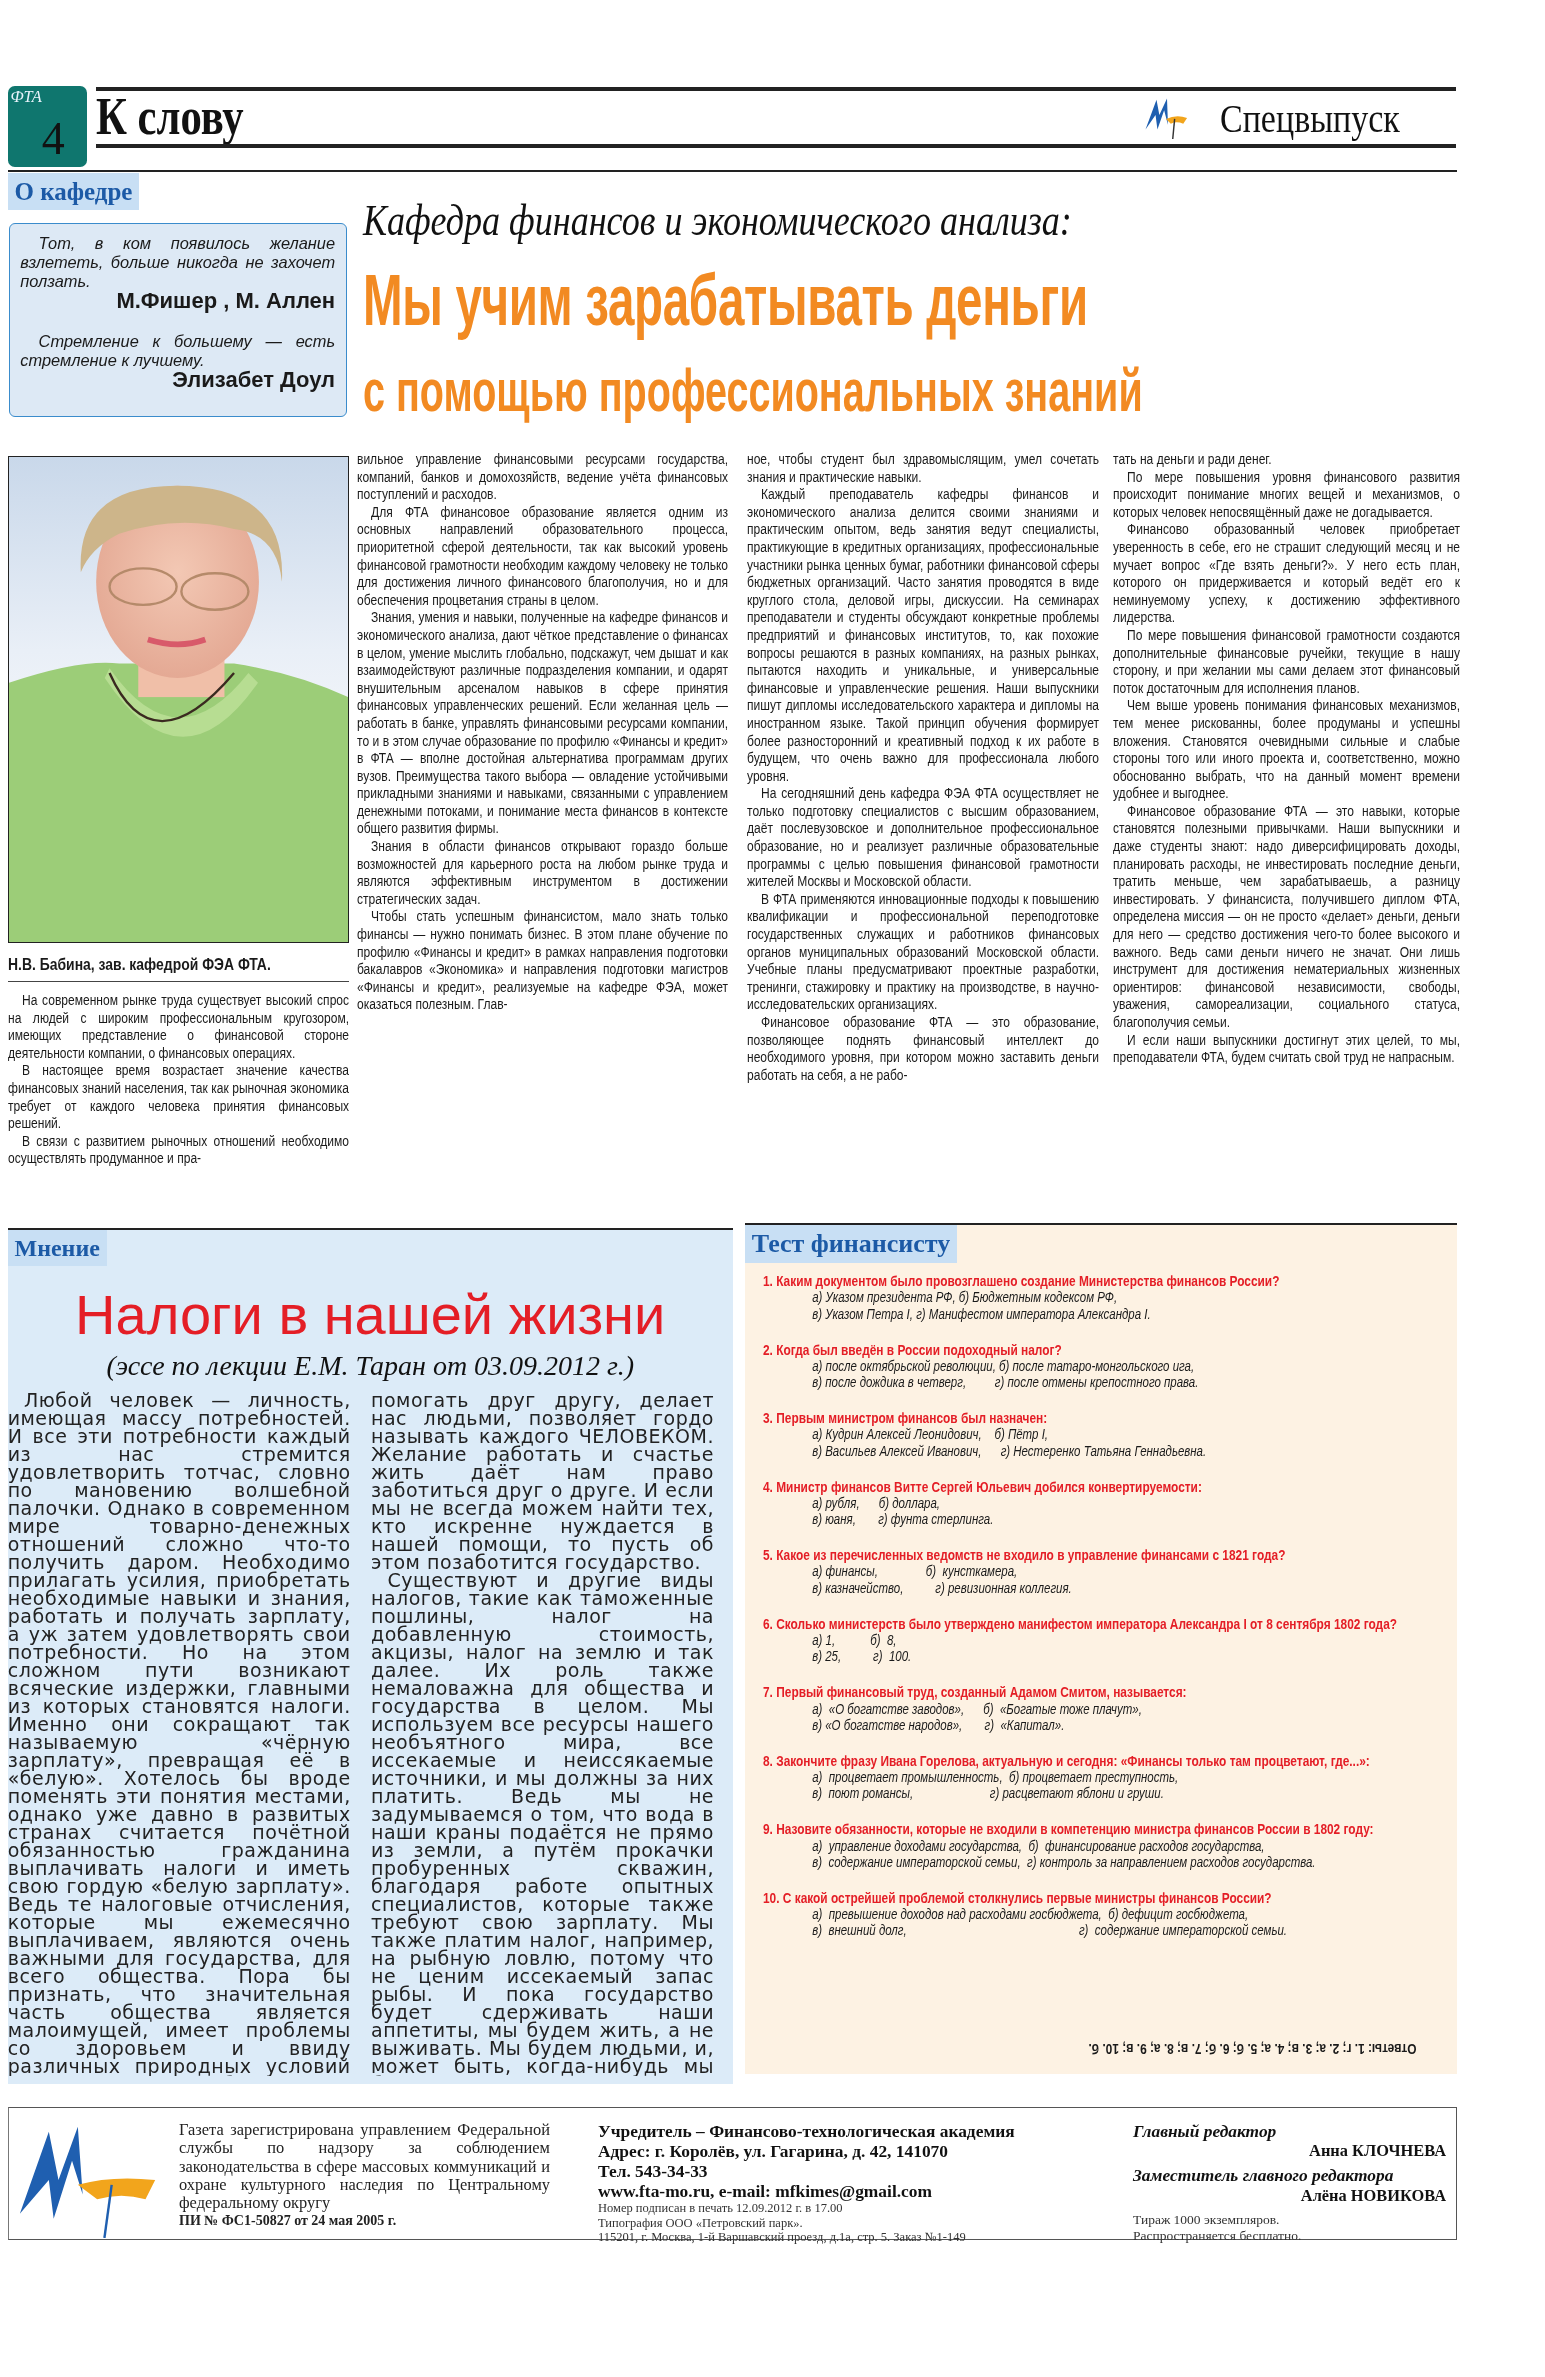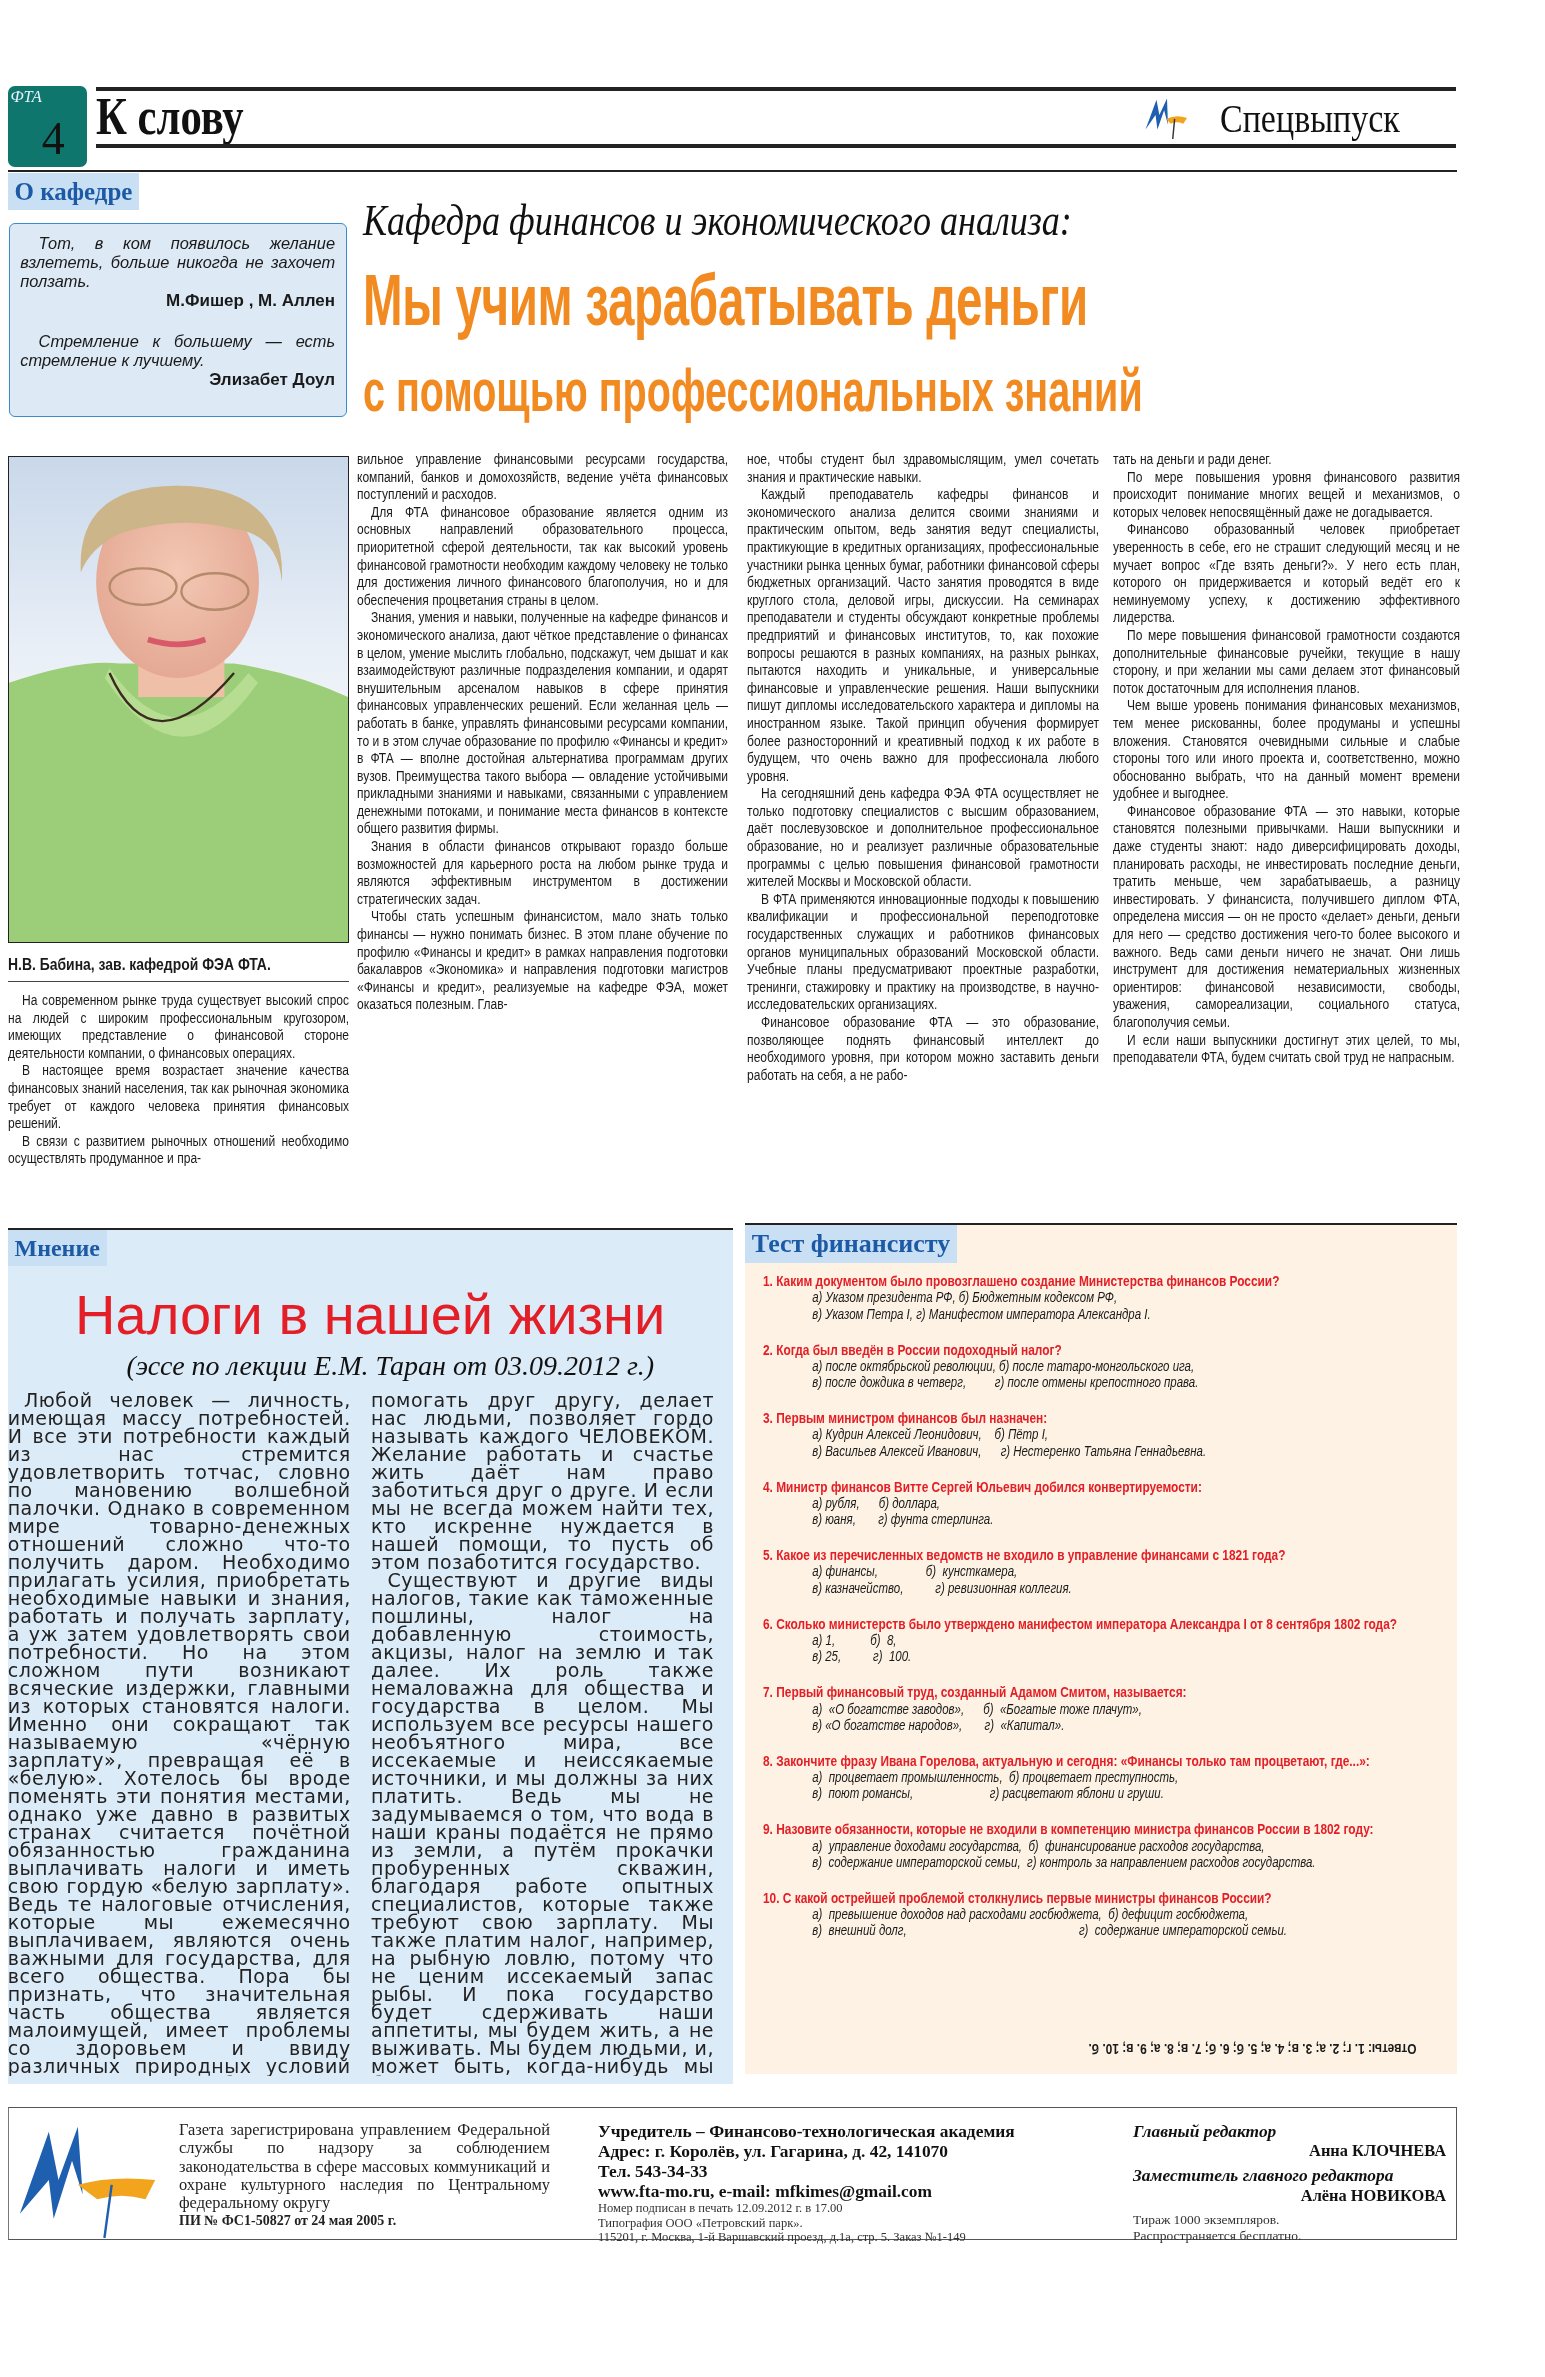--- a/index.html
+++ b/index.html
@@ -17,21 +17,21 @@
   .section-title { left: 96px; top: 90px; font-family: "Liberation Serif", serif; font-weight: bold; font-size: 52px; line-height: 54px; color: #111; transform: scaleX(0.82); transform-origin: left; }
   .brand-logo { left: 1143px; top: 96px; width: 48px; height: 43px; }
   .brand-label { left: 1220px; top: 95px; font-family: "Liberation Serif", serif; font-size: 40px; line-height: 48px; color: #111; transform: scaleX(0.85); transform-origin: left; }
 
   .tab-label { background: #c8dff4; color: #1c5aa6; font-family: "Liberation Serif", serif; font-weight: bold; padding: 0 6.8px; white-space: nowrap; }
   .tab-kafedra { left: 7.7px; top: 173px; height: 37px; font-size: 25px; line-height: 37px; }
 
   
   .quote-box { left: 8.7px; top: 223px; width: 338px; height: 194px; background: #dde9f5; border: 1.4px solid #3a8ccc; border-radius: 6px; padding: 9.6px 10.6px 4.8px 10.6px; font-size: 16.4px; line-height: 19.3px; }
   .quote-text { font-style: italic; text-align: justify; text-indent: 18.3px; color: #1a1a1a; }
-  .quote-author { font-weight: bold; text-align: right; font-size: 17px; }
+  .quote-author { font-weight: bold; text-align: right; font-size: 22px; }
   .quote-gap { height: 21px; }
 
   
   .photo { left: 7.7px; top: 456px; width: 341px; height: 487px; border: 1px solid #222; overflow: hidden; background: linear-gradient(180deg,#c9d8ea 0%,#e9eff7 40%,#f4f6f9 60%); }
   .photo svg { width: 100%; height: 100%; }
   .photo-caption { left: 7.7px; top: 954px; font-weight: bold; font-size: 16.4px; line-height: 21px; transform: scaleX(0.85); transform-origin: left; white-space: nowrap; }
   .caption-rule { left: 7.7px; top: 981px; width: 341px; height: 1px; background: #444; }
 
   
   .col { font-family: "Liberation Sans Narrow", "Liberation Sans", sans-serif; font-size: 14px; line-height: 17.6px; text-align: justify; color: #1a1a1a; }
@@ -45,21 +45,21 @@
 
   .headline-kicker { left: 363px; top: 194px; font-family: "Liberation Serif", serif; font-style: italic; font-size: 44px; line-height: 53px; color: #111; white-space: nowrap; transform: scaleX(0.82); transform-origin: left; }
   .headline-main { left: 363px; top: 259px; font-weight: bold; font-size: 72px; line-height: 82px; color: #f28a22; white-space: nowrap; transform: scaleX(0.66); transform-origin: left; letter-spacing: -0.5px; }
   .headline-sub { left: 363px; top: 357px; font-weight: bold; font-size: 59px; line-height: 68px; color: #f28a22; white-space: nowrap; transform: scaleX(0.67); transform-origin: left; }
 
   
   .rule-opinion { left: 7.7px; top: 1228px; width: 725px; height: 2.4px; background: #222; }
   .opinion-panel { left: 7.7px; top: 1230px; width: 725px; height: 854px; background: #dcebf8; }
   .tab-opinion { left: 7.7px; top: 1230px; height: 36px; font-size: 24px; line-height: 36px; }
   .opinion-title { left: 7.7px; top: 1283px; width: 725px; text-align: center; font-family: Liberation Sans, sans-serif; font-size: 56px; line-height: 63px; color: #e41e26; }
-  .opinion-subtitle { left: 7.7px; top: 1350px; width: 725px; text-align: center; font-family: "Liberation Serif", serif; font-style: italic; font-size: 28px; line-height: 32px; color: #111; margin-left: 20px; }
+  .opinion-subtitle { left: 7.7px; top: 1350px; width: 725px; text-align: center; font-family: "Liberation Serif", serif; font-style: italic; font-size: 28px; line-height: 32px; color: #111; }
   .essay-col { font-family: "DejaVu Sans", sans-serif; font-size: 19px; line-height: 18px; text-align: justify; color: #222; letter-spacing: 0.5px; }
   .essay-col p { text-indent: 16.4px; }
   .essay-col p.cont { text-indent: 0; }
   .essay-1 { left: 7.7px; top: 1391px; width: 343px; height: 685px; overflow: hidden; }
   .essay-2 { left: 371px; top: 1391px; width: 343px; height: 685px; overflow: hidden; }
   .essay-sign { text-align: right; font-weight: bold; }
 
   
   .rule-quiz { left: 745px; top: 1223px; width: 712px; height: 2.4px; background: #222; }
   .quiz-panel { left: 745px; top: 1225px; width: 712px; height: 849px; background: #fdf2e3; }

